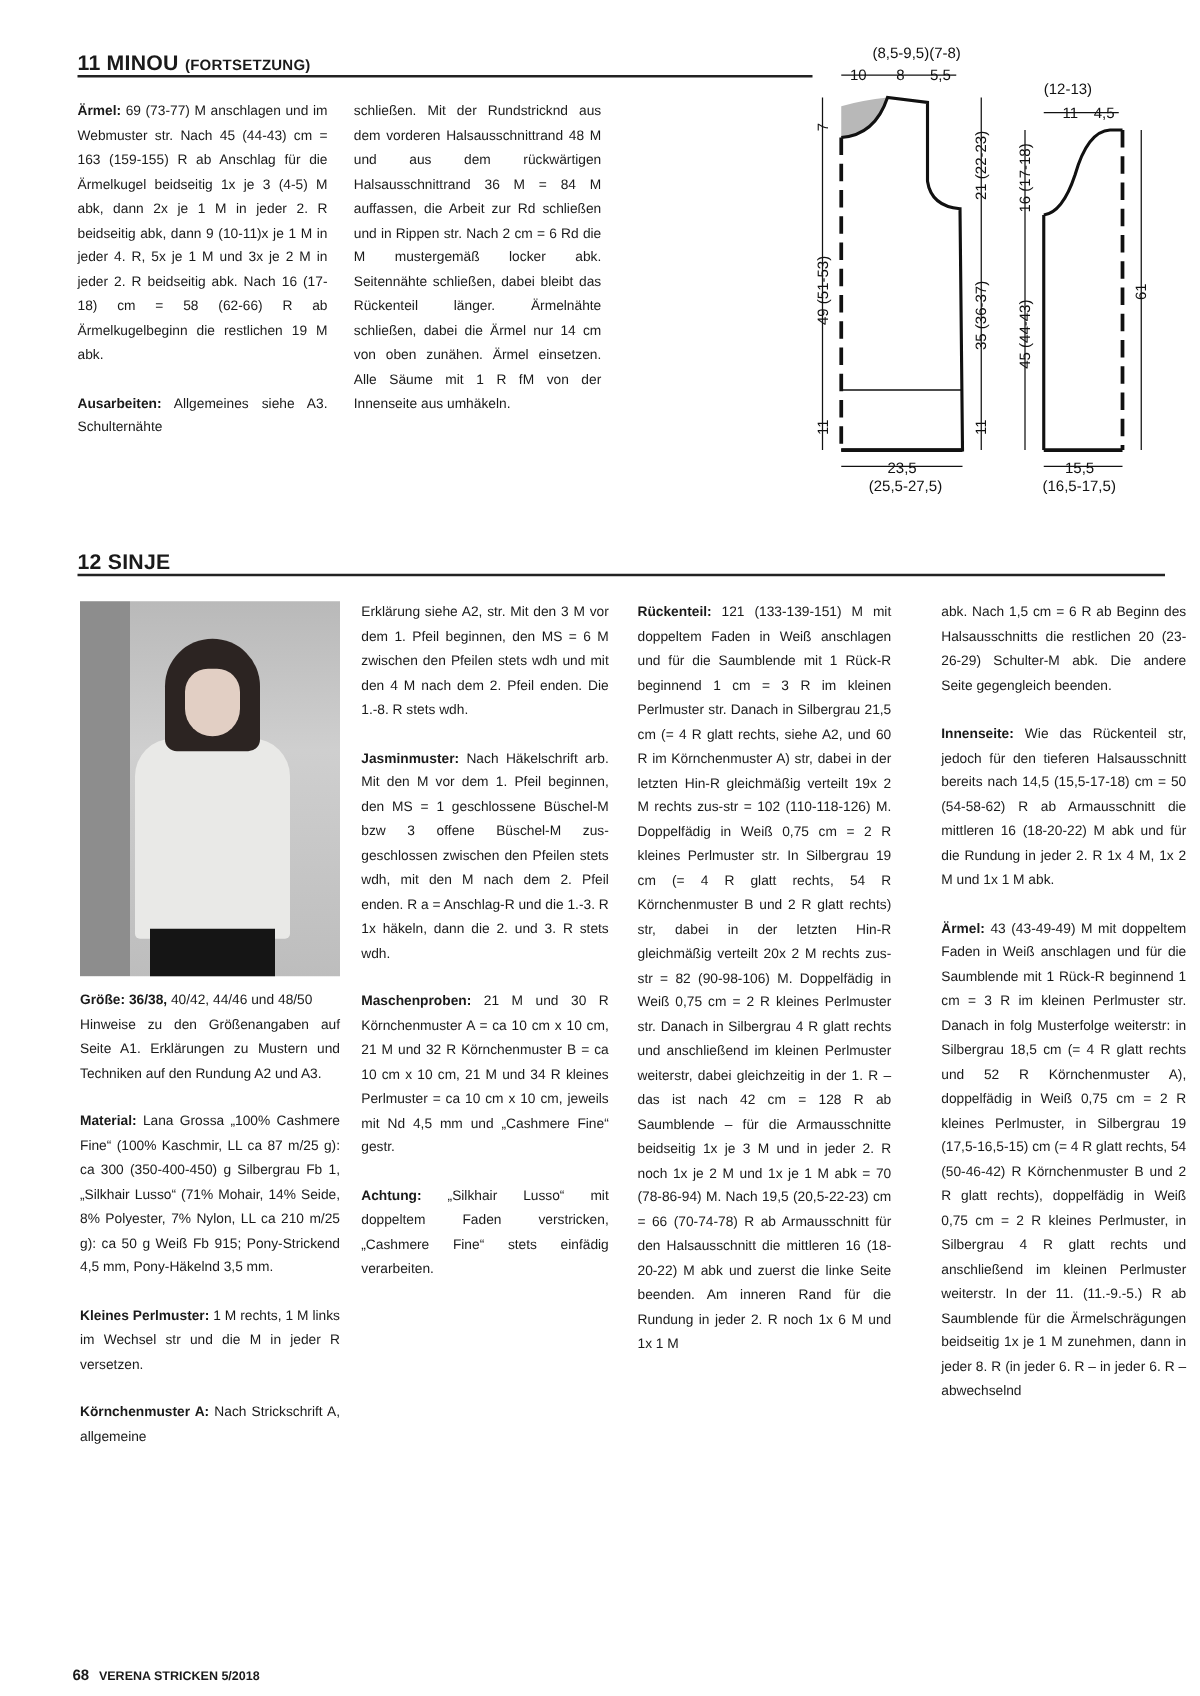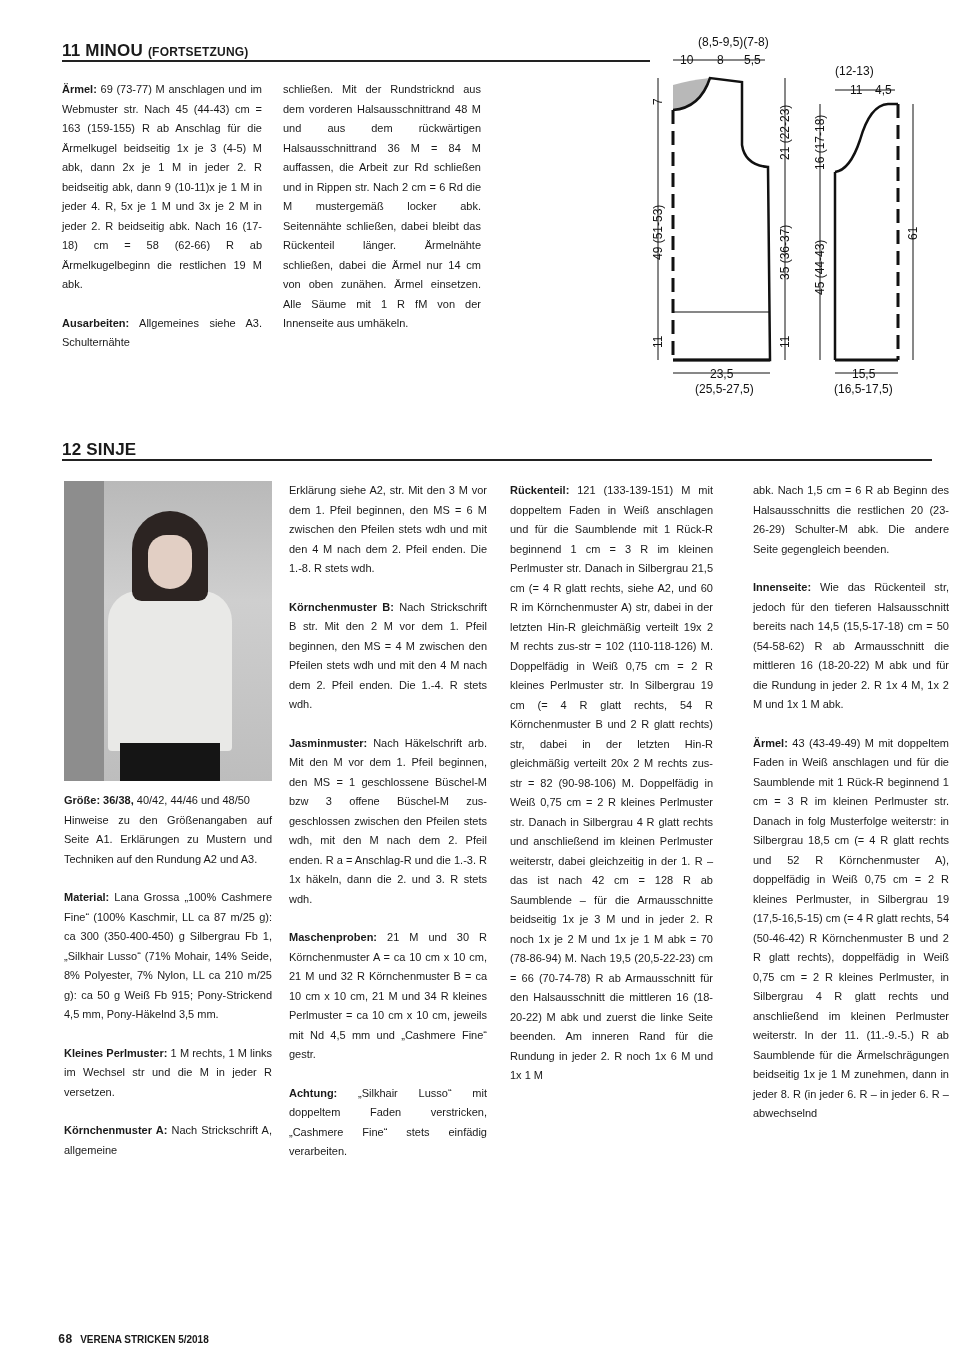--- a/index.html
+++ b/index.html
@@ -12,21 +12,21 @@
   .col p { margin: 0 0 19px 0; }
   .col b { font-weight: bold; }
   .photo { position: absolute; left: 64px; top: 481px; width: 208px; height: 300px;
            background: linear-gradient(180deg,#b9b9b9 0%,#cfcfcf 40%,#bdbdbd 100%); overflow: hidden; }
   .photo .hair { position: absolute; left: 68px; top: 30px; width: 76px; height: 90px; background: #2c2422; border-radius: 40px 40px 10px 10px; }
   .photo .face { position: absolute; left: 84px; top: 54px; width: 44px; height: 54px; background: #e2cfc4; border-radius: 20px 20px 24px 24px; }
   .photo .sweater { position: absolute; left: 44px; top: 110px; width: 124px; height: 160px; background: #e9e9e7; border-radius: 30px 30px 4px 4px; }
   .photo .skirt { position: absolute; left: 56px; top: 262px; width: 100px; height: 40px; background: #151515; }
   .photo .bg1 { position: absolute; left: 0; top: 0; width: 40px; height: 300px; background: #8d8d8d; }
   .footer { position: absolute; left: 58px; top: 1333px; font-size: 10px; font-weight: bold; }
-  .footer .num { font-size: 12px; margin-right: 5px; font-family: Liberation Mono, monospace; }
+  .footer .num { font-size: 12px; margin-right: 5px; }
   .schematic { position: absolute; left: 630px; top: 30px; width: 310px; height: 380px; }
   .schematic text { font-family: "Liberation Sans", sans-serif; font-size: 12px; fill: #111; }
 </style>
 </head>
 <body>
 
 <div class="section-title" style="left:62px; top:41px;">
   <span>11 MINOU</span>
   <span class="sub">(FORTSETZUNG)</span>
 </div>
@@ -101,21 +101,20 @@
 <div class="col" style="left:64px; top:791px; width:208px;">
   <p style="margin-bottom:0"><b>Größe:</b><b> 36/38,</b><span> 40/42, 44/46 und 48/50</span></p>
   <p>Hinweise zu den Größenangaben auf Seite A1. Erklärungen zu Mustern und Techniken auf den Rundung A2 und A3.</p>
   <p><b>Material:</b><span> Lana Grossa „100% Cashmere Fine“ (100% Kaschmir, LL ca 87 m/25 g): ca 300 (350-400-450) g Silbergrau Fb 1, „Silkhair Lusso“ (71% Mohair, 14% Seide, 8% Polyester, 7% Nylon, LL ca 210 m/25 g): ca 50 g Weiß Fb 915; Pony-Strickend 4,5 mm, Pony-Häkelnd 3,5 mm.</span></p>
   <p><b>Kleines Perlmuster:</b><span> 1 M rechts, 1 M links im Wechsel str und die M in jeder R versetzen.</span></p>
   <p><b>Körnchenmuster A:</b><span> Nach Strickschrift A, allgemeine</span></p>
 </div>
 
 <div class="col" style="left:289px; top:481px; width:198px;">
   <p>Erklärung siehe A2, str. Mit den 3 M vor dem 1. Pfeil beginnen, den MS = 6 M zwischen den Pfeilen stets wdh und mit den 4 M nach dem 2. Pfeil enden. Die 1.-8. R stets wdh.</p>
-  <p><b>Körnchenmuster B:</b><span> Nach Strickschrift B str. Mit den 2 M vor dem 1. Pfeil beginnen, den MS = 4 M zwischen den Pfeilen stets wdh und mit den 4 M nach dem 2. Pfeil enden. Die 1.-4. R stets wdh.</span></p>
   <p><b>Jasminmuster:</b><span> Nach Häkelschrift arb. Mit den M vor dem 1. Pfeil beginnen, den MS = 1 geschlossene Büschel-M bzw 3 offene Büschel-M zus-geschlossen zwischen den Pfeilen stets wdh, mit den M nach dem 2. Pfeil enden. R a = Anschlag-R und die 1.-3. R 1x häkeln, dann die 2. und 3. R stets wdh.</span></p>
   <p><b>Maschenproben:</b><span> 21 M und 30 R Körnchenmuster A = ca 10 cm x 10 cm, 21 M und 32 R Körnchenmuster B = ca 10 cm x 10 cm, 21 M und 34 R kleines Perlmuster = ca 10 cm x 10 cm, jeweils mit Nd 4,5 mm und „Cashmere Fine“ gestr.</span></p>
   <p><b>Achtung:</b><span> „Silkhair Lusso“ mit doppeltem Faden verstricken, „Cashmere Fine“ stets einfädig verarbeiten.</span></p>
 </div>
 
 <div class="col" style="left:510px; top:481px; width:203px;">
   <p><b>Rückenteil:</b><span> 121 (133-139-151) M mit doppeltem Faden in Weiß anschlagen und für die Saumblende mit 1 Rück-R beginnend 1 cm = 3 R im kleinen Perlmuster str. Danach in Silbergrau 21,5 cm (= 4 R glatt rechts, siehe A2, und 60 R im Körnchenmuster A) str, dabei in der letzten Hin-R gleichmäßig verteilt 19x 2 M rechts zus-str = 102 (110-118-126) M. Doppelfädig in Weiß 0,75 cm = 2 R kleines Perlmuster str. In Silbergrau 19 cm (= 4 R glatt rechts, 54 R Körnchenmuster B und 2 R glatt rechts) str, dabei in der letzten Hin-R gleichmäßig verteilt 20x 2 M rechts zus-str = 82 (90-98-106) M. Doppelfädig in Weiß 0,75 cm = 2 R kleines Perlmuster str. Danach in Silbergrau 4 R glatt rechts und anschließend im kleinen Perlmuster weiterstr, dabei gleichzeitig in der 1. R – das ist nach 42 cm = 128 R ab Saumblende – für die Armausschnitte beidseitig 1x je 3 M und in jeder 2. R noch 1x je 2 M und 1x je 1 M abk = 70 (78-86-94) M. Nach 19,5 (20,5-22-23) cm = 66 (70-74-78) R ab Armausschnitt für den Halsausschnitt die mittleren 16 (18-20-22) M abk und zuerst die linke Seite beenden. Am inneren Rand für die Rundung in jeder 2. R noch 1x 6 M und 1x 1 M</span></p>
 </div>
 
 <div class="col" style="left:735px; top:481px; width:196px;margin-left:18px;">

